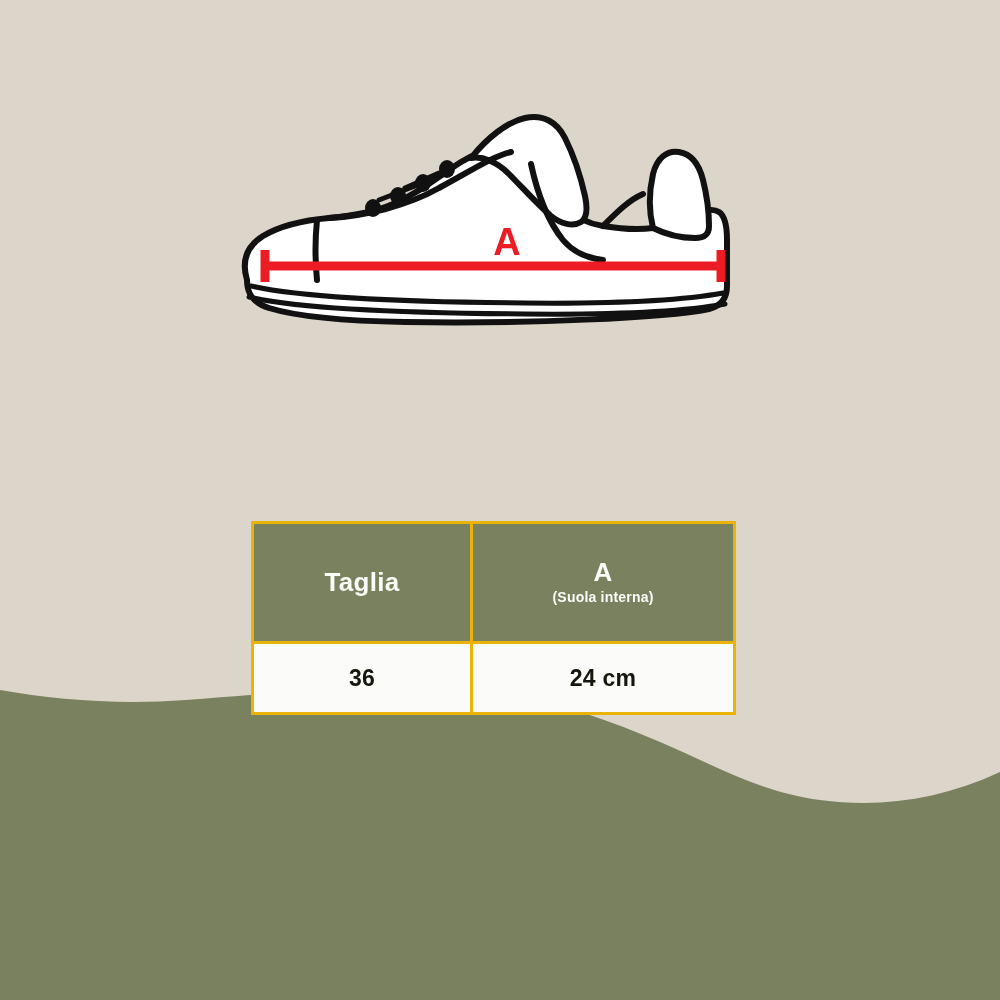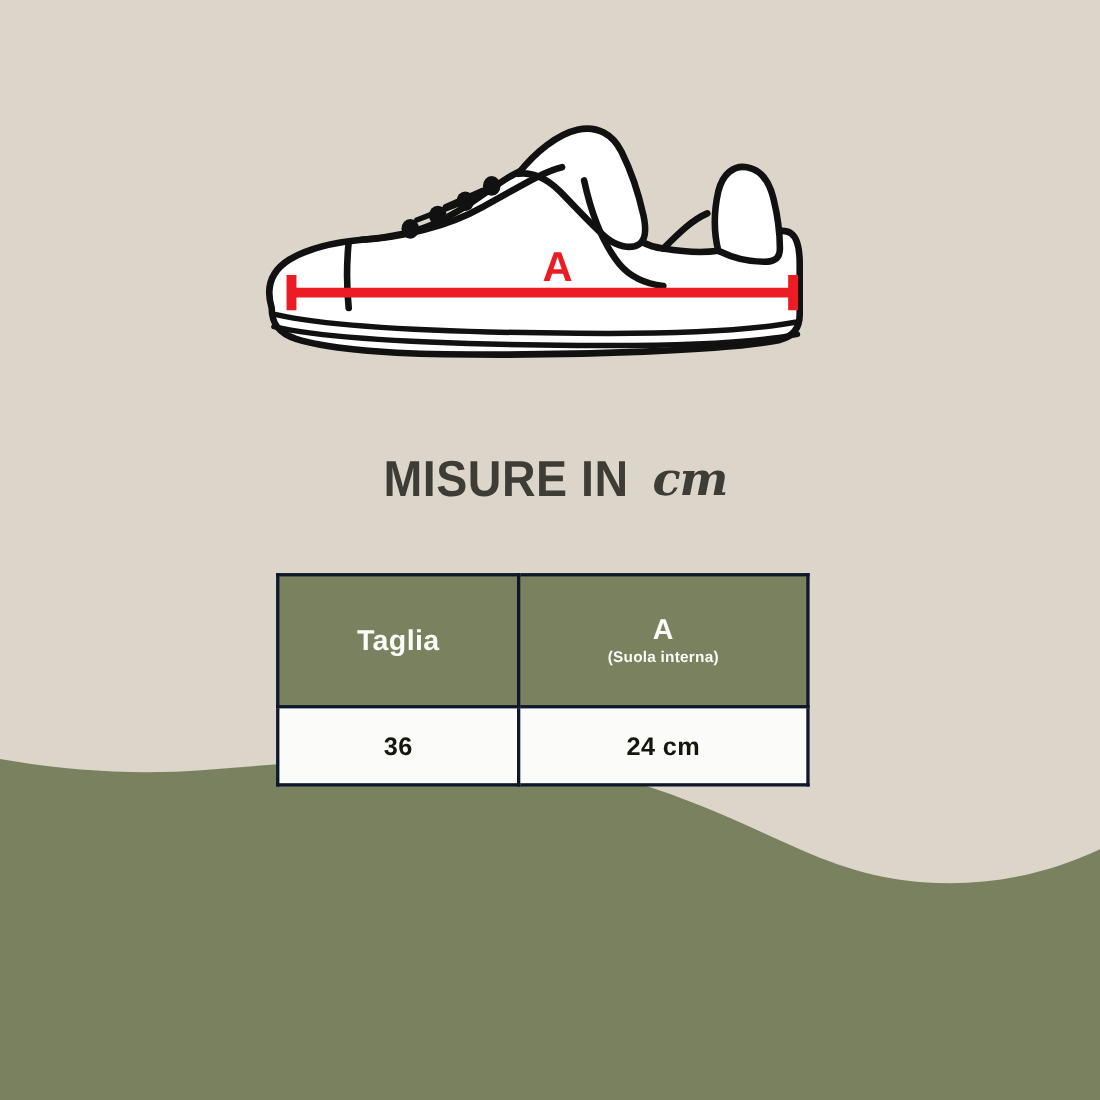--- a/index.html
+++ b/index.html
@@ -73,21 +73,21 @@
   .size-table {
     position: absolute;
     left: 251px;
     top: 521px;
     width: 476px;
     border-collapse: collapse;
     table-layout: fixed;
     box-shadow: 0 0 0 0 transparent;
   }
   .size-table td, .size-table th {
-    border: 3px solid #0f172a;
+    border: 3px solid #eab308;
     padding: 0;
     text-align: center;
     vertical-align: middle;
   }
   .size-table thead th {
     background: #79815f;
     color: #fbfbf7;
     height: 117px;
     font-weight: bold;
   }
@@ -201,23 +201,20 @@
       <g stroke="#ec1c24" stroke-linecap="butt">
         <line x1="38" y1="166" x2="498" y2="166" stroke-width="9"></line>
         <line x1="40" y1="150" x2="40" y2="182" stroke-width="9"></line>
         <line x1="496" y1="150" x2="496" y2="182" stroke-width="9"></line>
       </g>
 
       <text x="282" y="155" text-anchor="middle" font-family="Liberation Sans, sans-serif" font-size="38" font-weight="bold" fill="#ec1c24">A</text>
     </svg>
   </div>
 
-  <div class="title-row">
-    <span class="title-main">MISURE IN</span><span class="title-unit">cm</span>
-  </div>
 
   <table class="size-table">
     <thead>
       <tr>
         <th class="col-t">
           <span class="hdr-main">Taglia</span>
         </th>
         <th class="col-a">
           <span class="hdr-main">A</span>
           <span class="hdr-sub">(Suola interna)</span>

